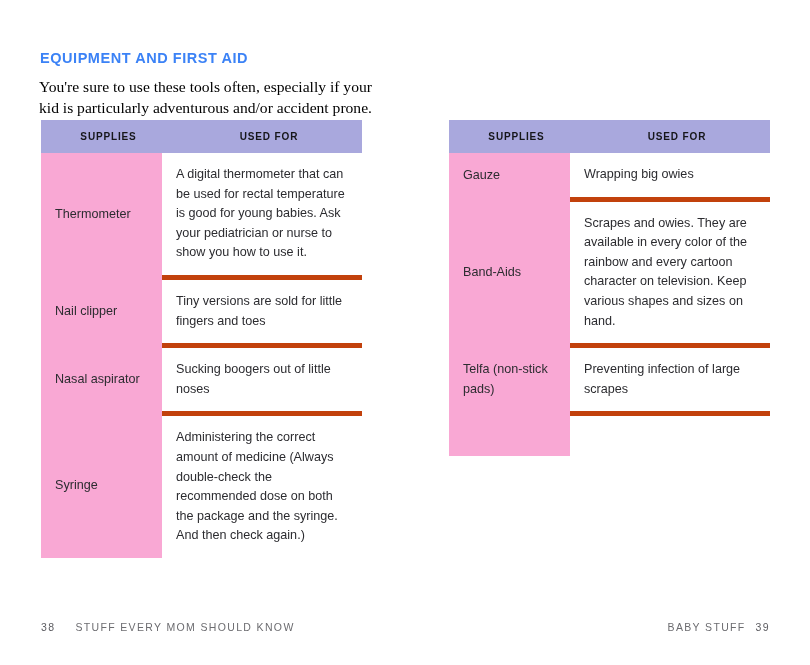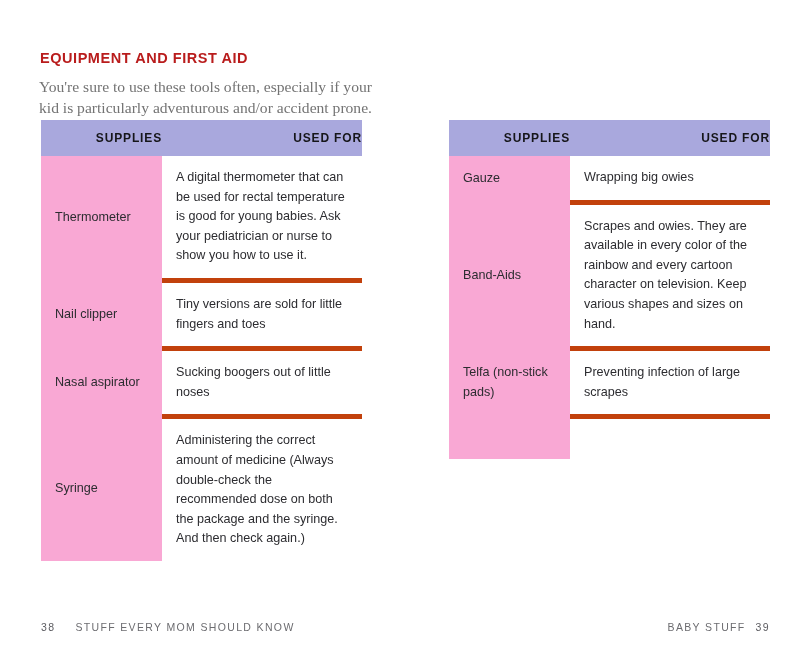--- a/index.html
+++ b/index.html
@@ -22,50 +22,50 @@
 
   
   .section-heading {
     position: absolute;
     left: 40px;
     top: 38px;
     font-family: "Liberation Sans", sans-serif;
     font-size: 14.5px;
     font-weight: bold;
     letter-spacing: 0.55px;
-    color: #b91c1c;
+    color: #3b82f6;
   }
   .section-intro {
     position: absolute;
     left: 39px;
     top: 60px;
     width: 340px;
     font-family: "Liberation Serif", serif;
     font-size: 15.6px;
     line-height: 21.5px;
-    color: #737373;
+    color: #000000;
   }
 
   
   .supply-table {
     position: absolute;
     border-collapse: collapse;
     table-layout: fixed;
     font-family: "Liberation Sans", sans-serif;
   }
   #table-left  { left: 41px;  top: 120px; width: 321px; }
   #table-right { left: 449px; top: 120px; width: 321px; }
 
   .supply-table thead th {
     background: #a9a8dd;
     color: #16161a;
-    font-size: 12px;
+    font-size: 10px;
     font-weight: bold;
     letter-spacing: 0.85px;
-    text-align: right;
+    text-align: center;
     padding: 11px 0 11px 14px;
     border: 0;
     vertical-align: middle;
   }
   .supply-table col.c-supply { width: 121px; }
   .supply-table col.c-used   { width: 200px; }
 
   .supply-table tbody td {
     font-size: 12.6px;
     line-height: 19.6px;

